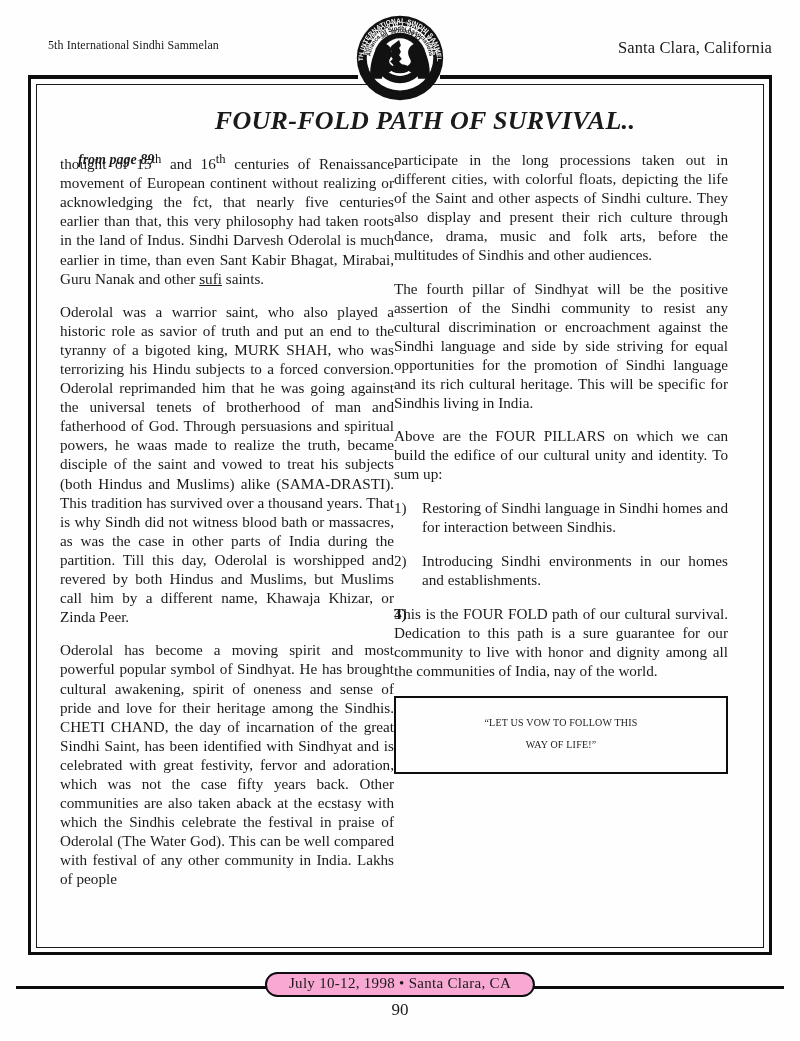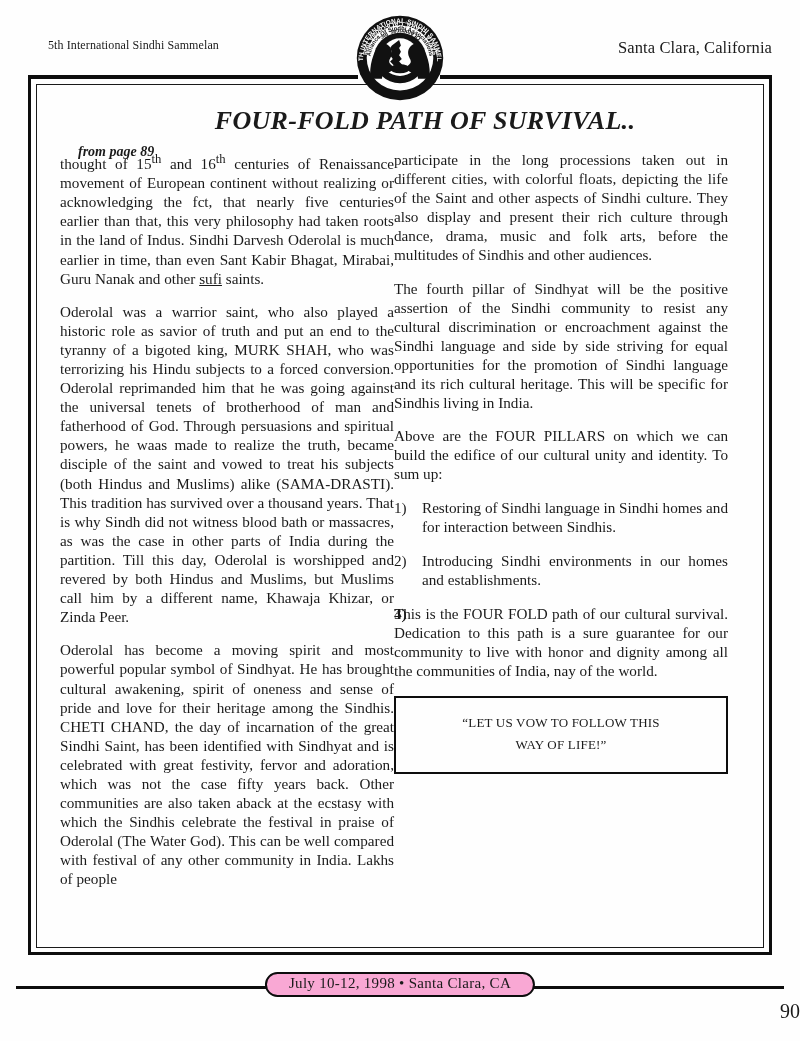--- a/index.html
+++ b/index.html
@@ -104,21 +104,21 @@
     top: 96px;
     width: 690px;
     height: 842px;
   }
   .art-title {
     font-style: italic;
     font-weight: bold;
     font-size: 26px;
     text-align: center;
     letter-spacing: .3px;
-    margin: 10px 0 8px 0;
+    margin: 10px 0 16px 0;
     padding-left: 40px;
   }
   .from-page {
     font-style: italic;
     font-weight: bold;
     font-size: 14px;
     margin: 2px 0 0 18px;
   }
 
   .cols {
@@ -161,21 +161,21 @@
     left: 0;
     top: 0;
   }
 
   
   .vowbox {
     margin-top: 16px;
     border: 2.5px solid #0d0d0d;
     padding: 14px 8px 16px 8px;
     text-align: center;
-    font-size: 13px;
+    font-size: 10px;
     line-height: 22px;
     letter-spacing: .2px;
   }
 
   
   .footwrap {
     position: absolute;
     left: 0;
     right: 0;
     top: 968px;
@@ -200,22 +200,22 @@
     background: #f9a8d4;
     font-size: 15px;
     white-space: nowrap;
     letter-spacing: .3px;
   }
   .pageno {
     position: absolute;
     left: 0;
     right: 0;
     top: 1000px;
-    text-align: right;
-    font-size: 20px;
+    text-align: center;
+    font-size: 17px;
   }
 </style>
 </head>
 <body>
 
 <div class="scan"></div>
 
 <div class="runhead">
   <div class="left">5th International Sindhi Sammelan</div>
   <div class="right">Santa Clara, California</div>

